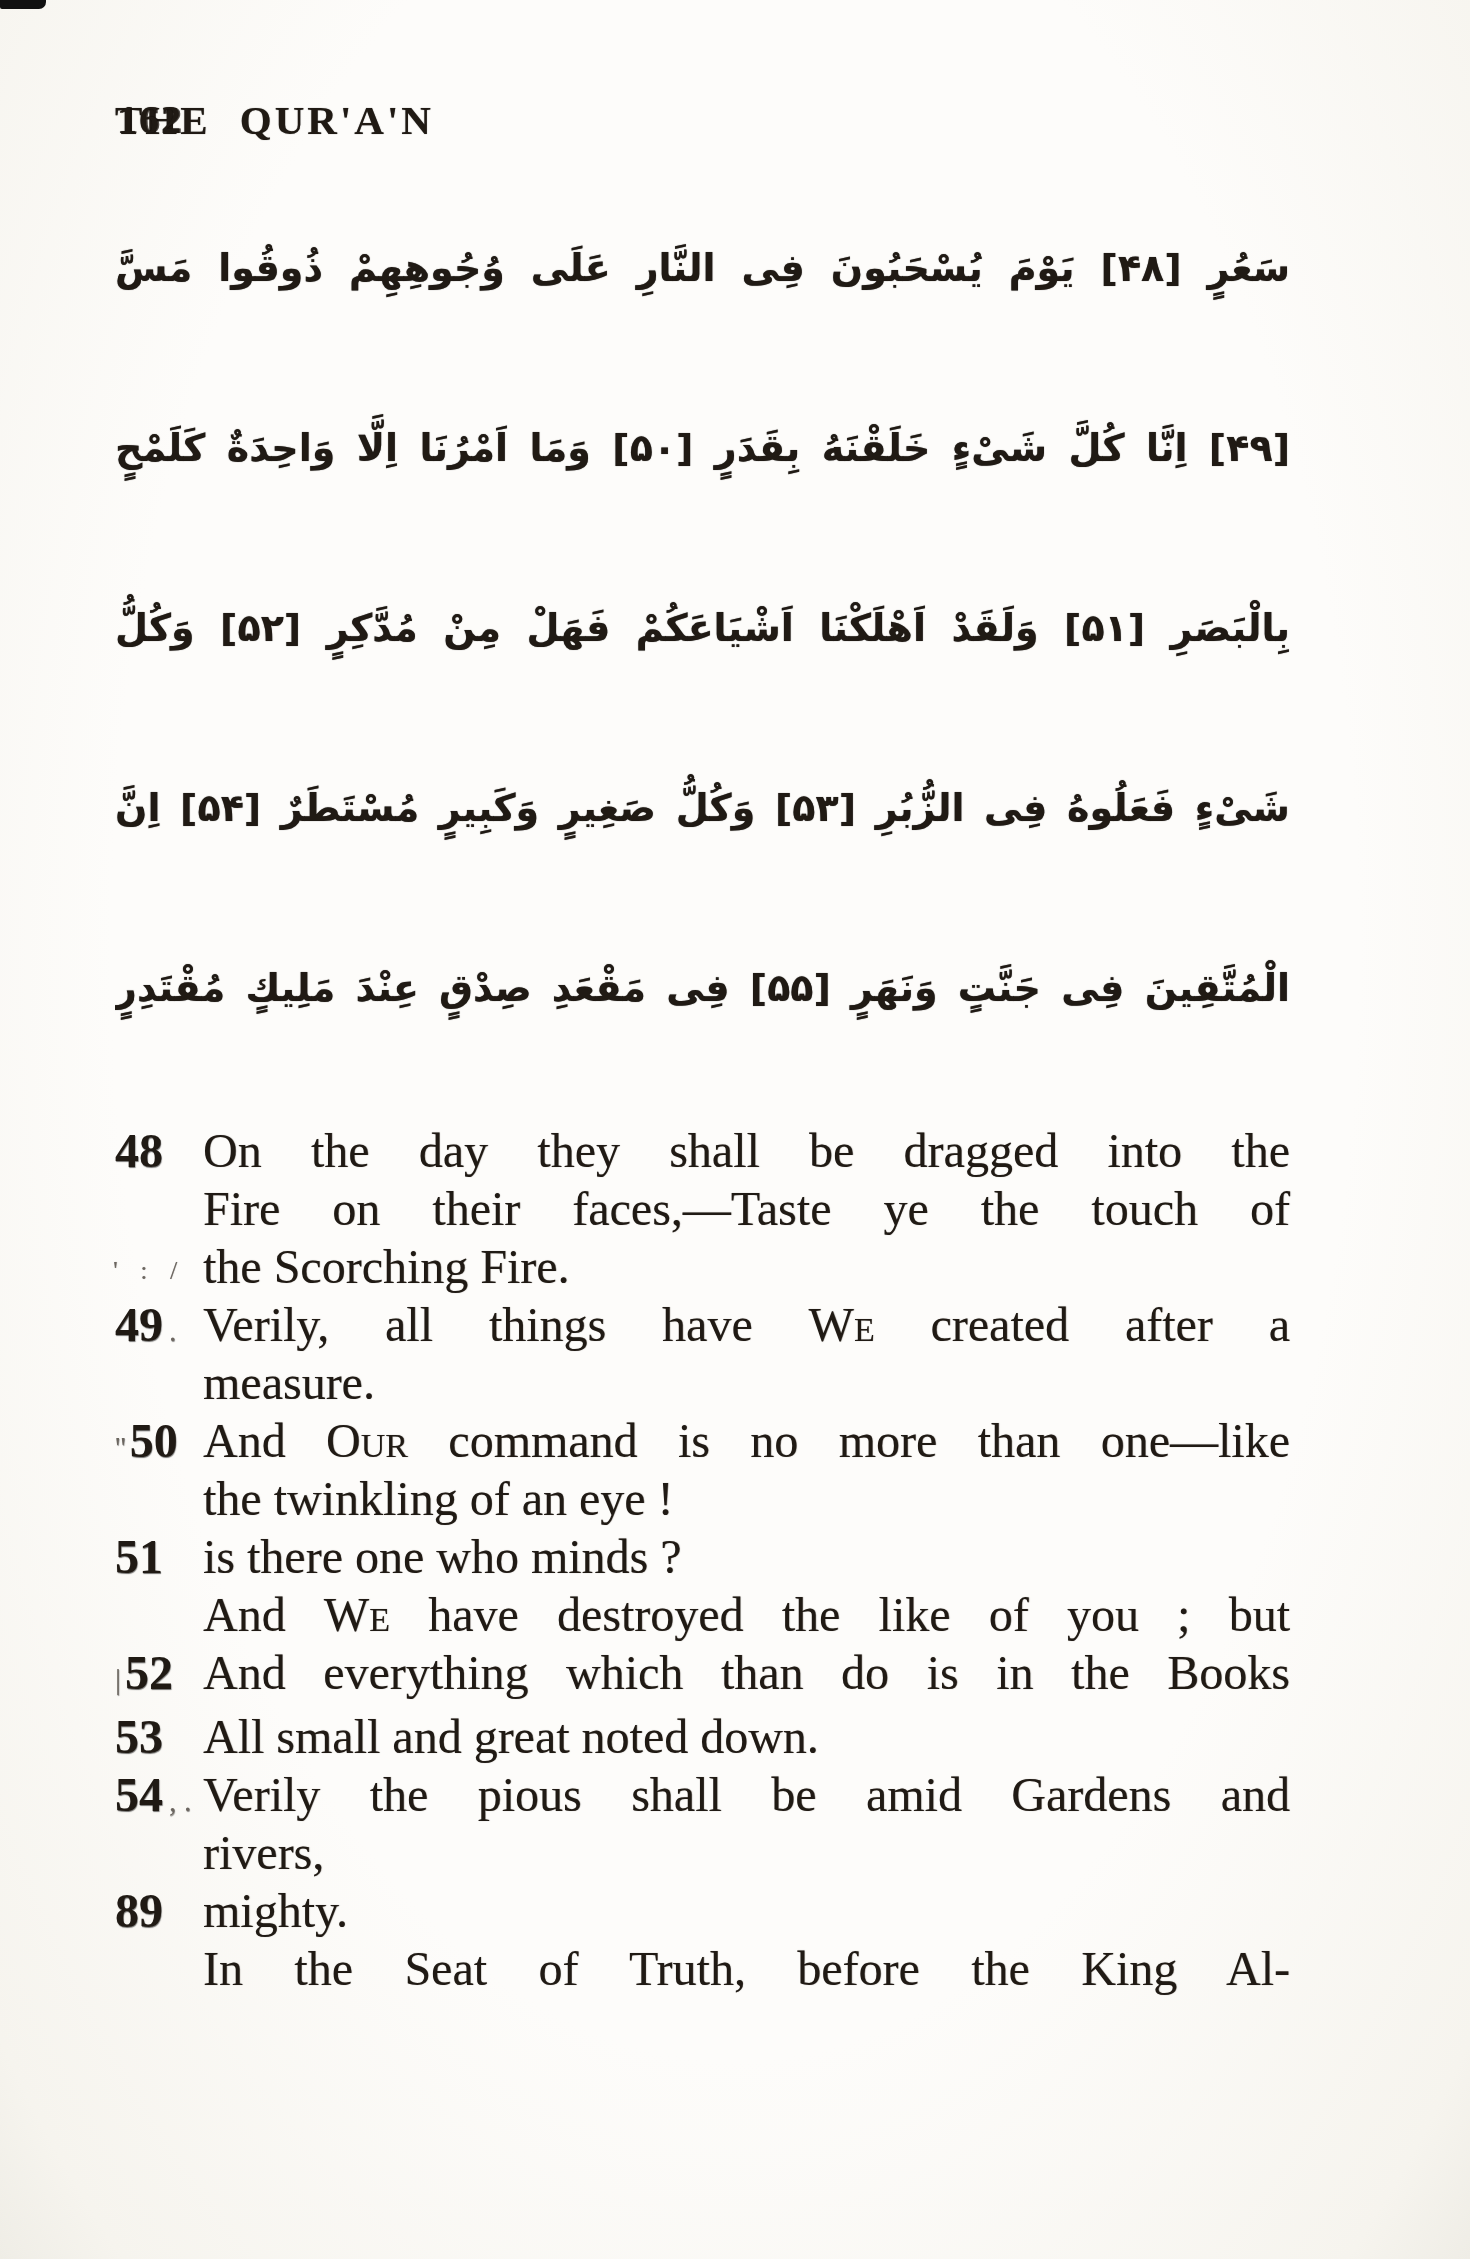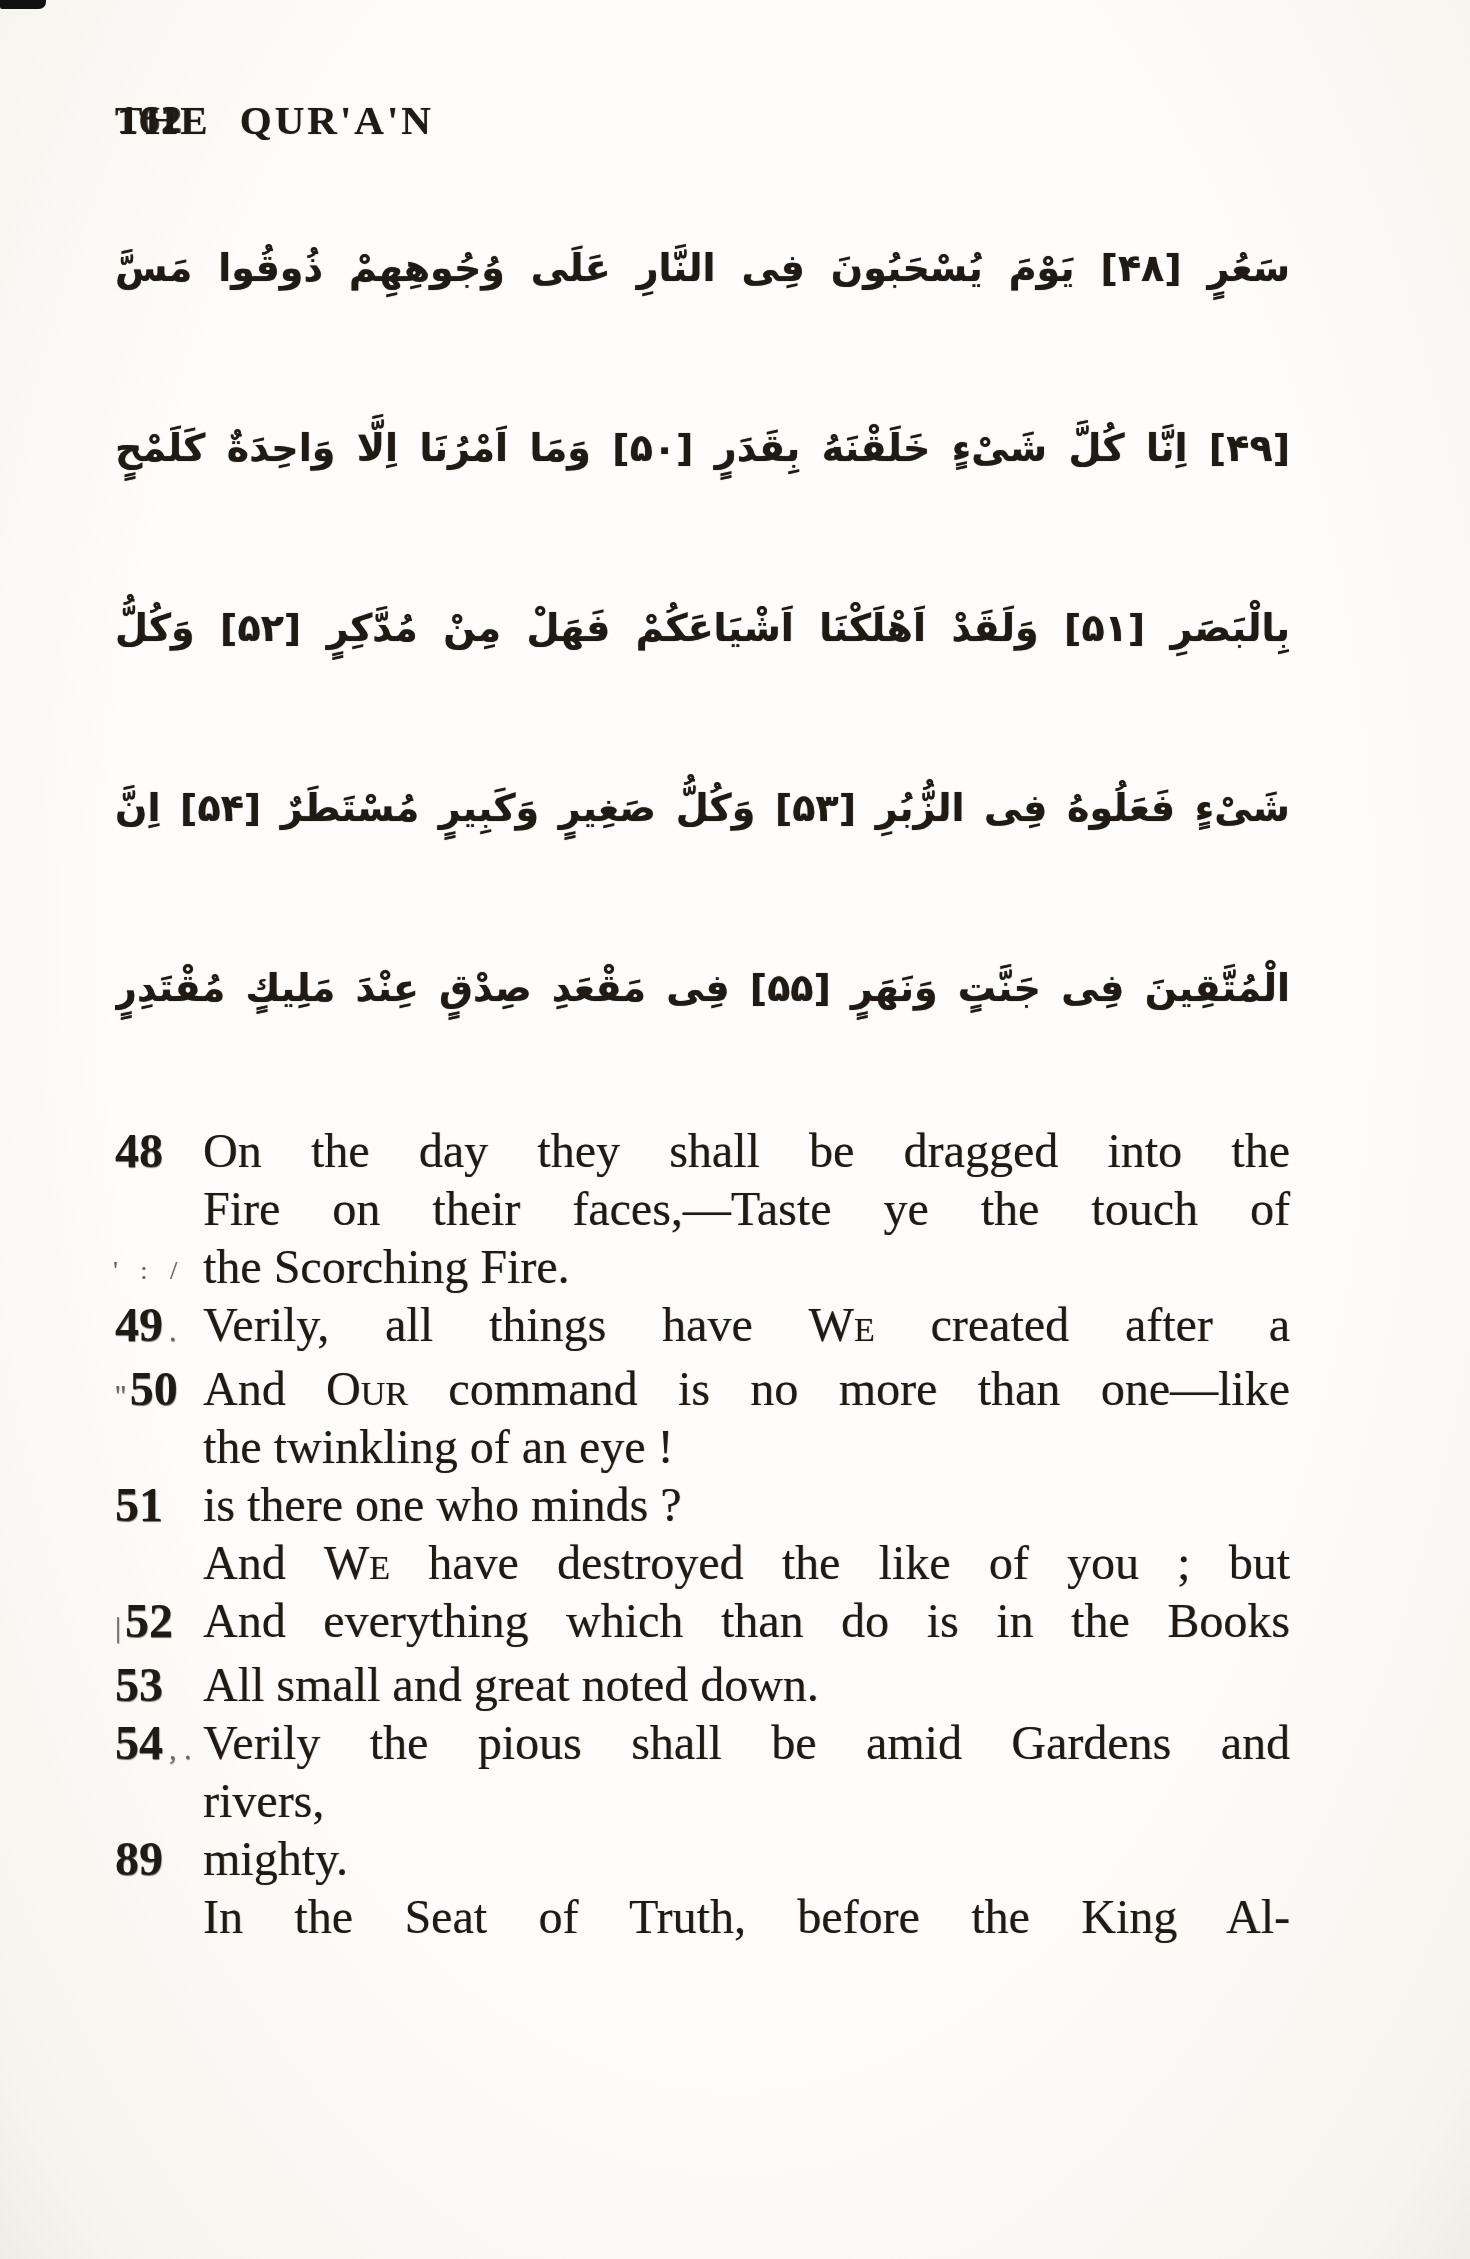--- a/index.html
+++ b/index.html
@@ -106,20 +106,21 @@
           <div class="vbody">
             <div class="vline just">On the day they shall be dragged into the</div>
             <div class="vline just">Fire on their faces,—Taste ye the touch of</div>
             <div class="vline"><span class="pre-mark inline">' : /</span>the Scorching Fire.</div>
           </div>
         </div>
         <div class="verse">
           <div class="vnum"><span>49</span><span class="mark post">.</span></div>
           <div class="vbody">
             <div class="vline just">Verily, all things have <span class="sc">We</span> created after a</div>
+            <div class="vline">measure.</div>
           </div>
         </div>
         <div class="verse">
           <div class="vnum"><span class="mark pre">''</span><span>50</span></div>
           <div class="vbody">
             <div class="vline just">And <span class="sc">Our</span> command is no more than one—like</div>
             <div class="vline">the twinkling of an eye !</div>
           </div>
         </div>
         <div class="verse">

